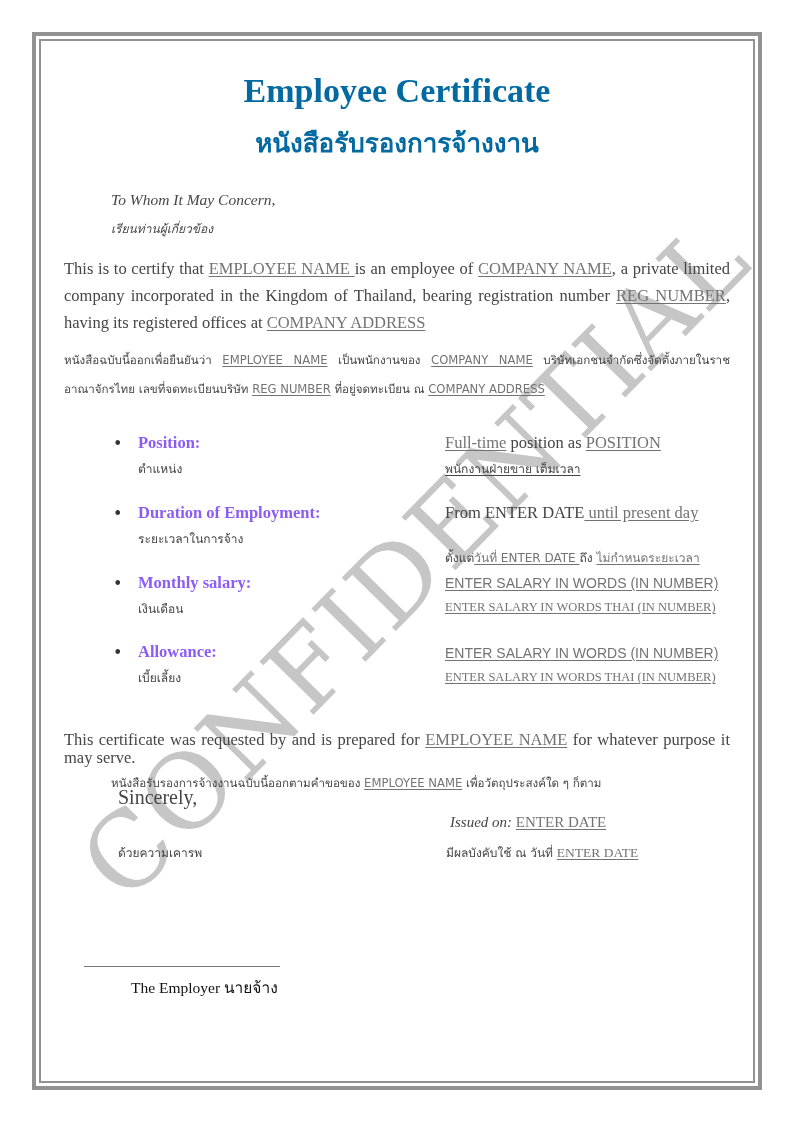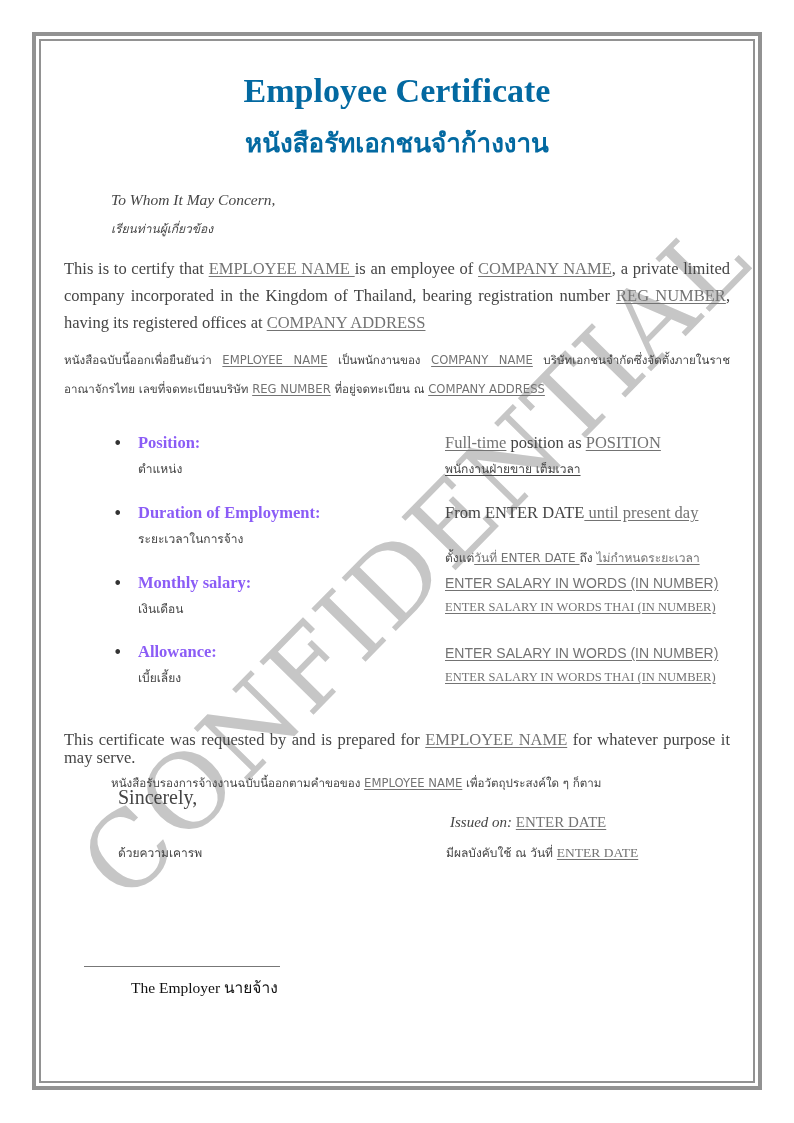--- a/index.html
+++ b/index.html
@@ -30,21 +30,21 @@
 <body>
 
 <div class="frame-outer"></div>
 <div class="frame-inner"></div>
 
 <div class="watermark">CONFIDENTIAL</div>
 
 <div class="content">
 
   <div class="title" style="top:72px; font-size:34px;">Employee Certificate</div>
-  <div class="title" style="top:122px; font-size:26px; font-family:'DejaVu Sans', sans-serif;">หนังสือรัทเอกชนจำก้างงาน</div>
+  <div class="title" style="top:122px; font-size:26px; font-family:'DejaVu Sans', sans-serif;">หนังสือรับรองการจ้างงาน</div>
 
   <div class="t en it" style="top:191px; left:0; font-size:15.5px;">To Whom It May Concern,</div>
   <div class="t th it" style="top:219px; left:0;">เรียนท่านผู้เกี่ยวข้อง</div>
 
   <div class="para" style="top:255px;">
     <span>This is to certify that </span><span class="u">EMPLOYEE NAME </span><span>is an employee of </span><span class="u">COMPANY NAME</span><span>, a private limited company incorporated in the Kingdom of Thailand, bearing registration number </span><span class="u">REG NUMBER</span><span>, having its registered offices at </span><span class="u">COMPANY ADDRESS</span>
   </div>
 
   <div class="para th" style="top:346px; font-family:'DejaVu Sans', sans-serif; font-size:11.6px; line-height:29px;">
     <span>หนังสือฉบับนี้ออกเพื่อยืนยันว่า </span><span class="u">EMPLOYEE NAME</span><span> เป็นพนักงานของ </span><span class="u">COMPANY NAME</span><span> บริษัทเอกชนจำกัดซึ่งจัดตั้งภายในราชอาณาจักรไทย เลขที่จดทะเบียนบริษัท </span><span class="u">REG NUMBER</span><span> ที่อยู่จดทะเบียน ณ </span><span class="u">COMPANY ADDRESS</span>

